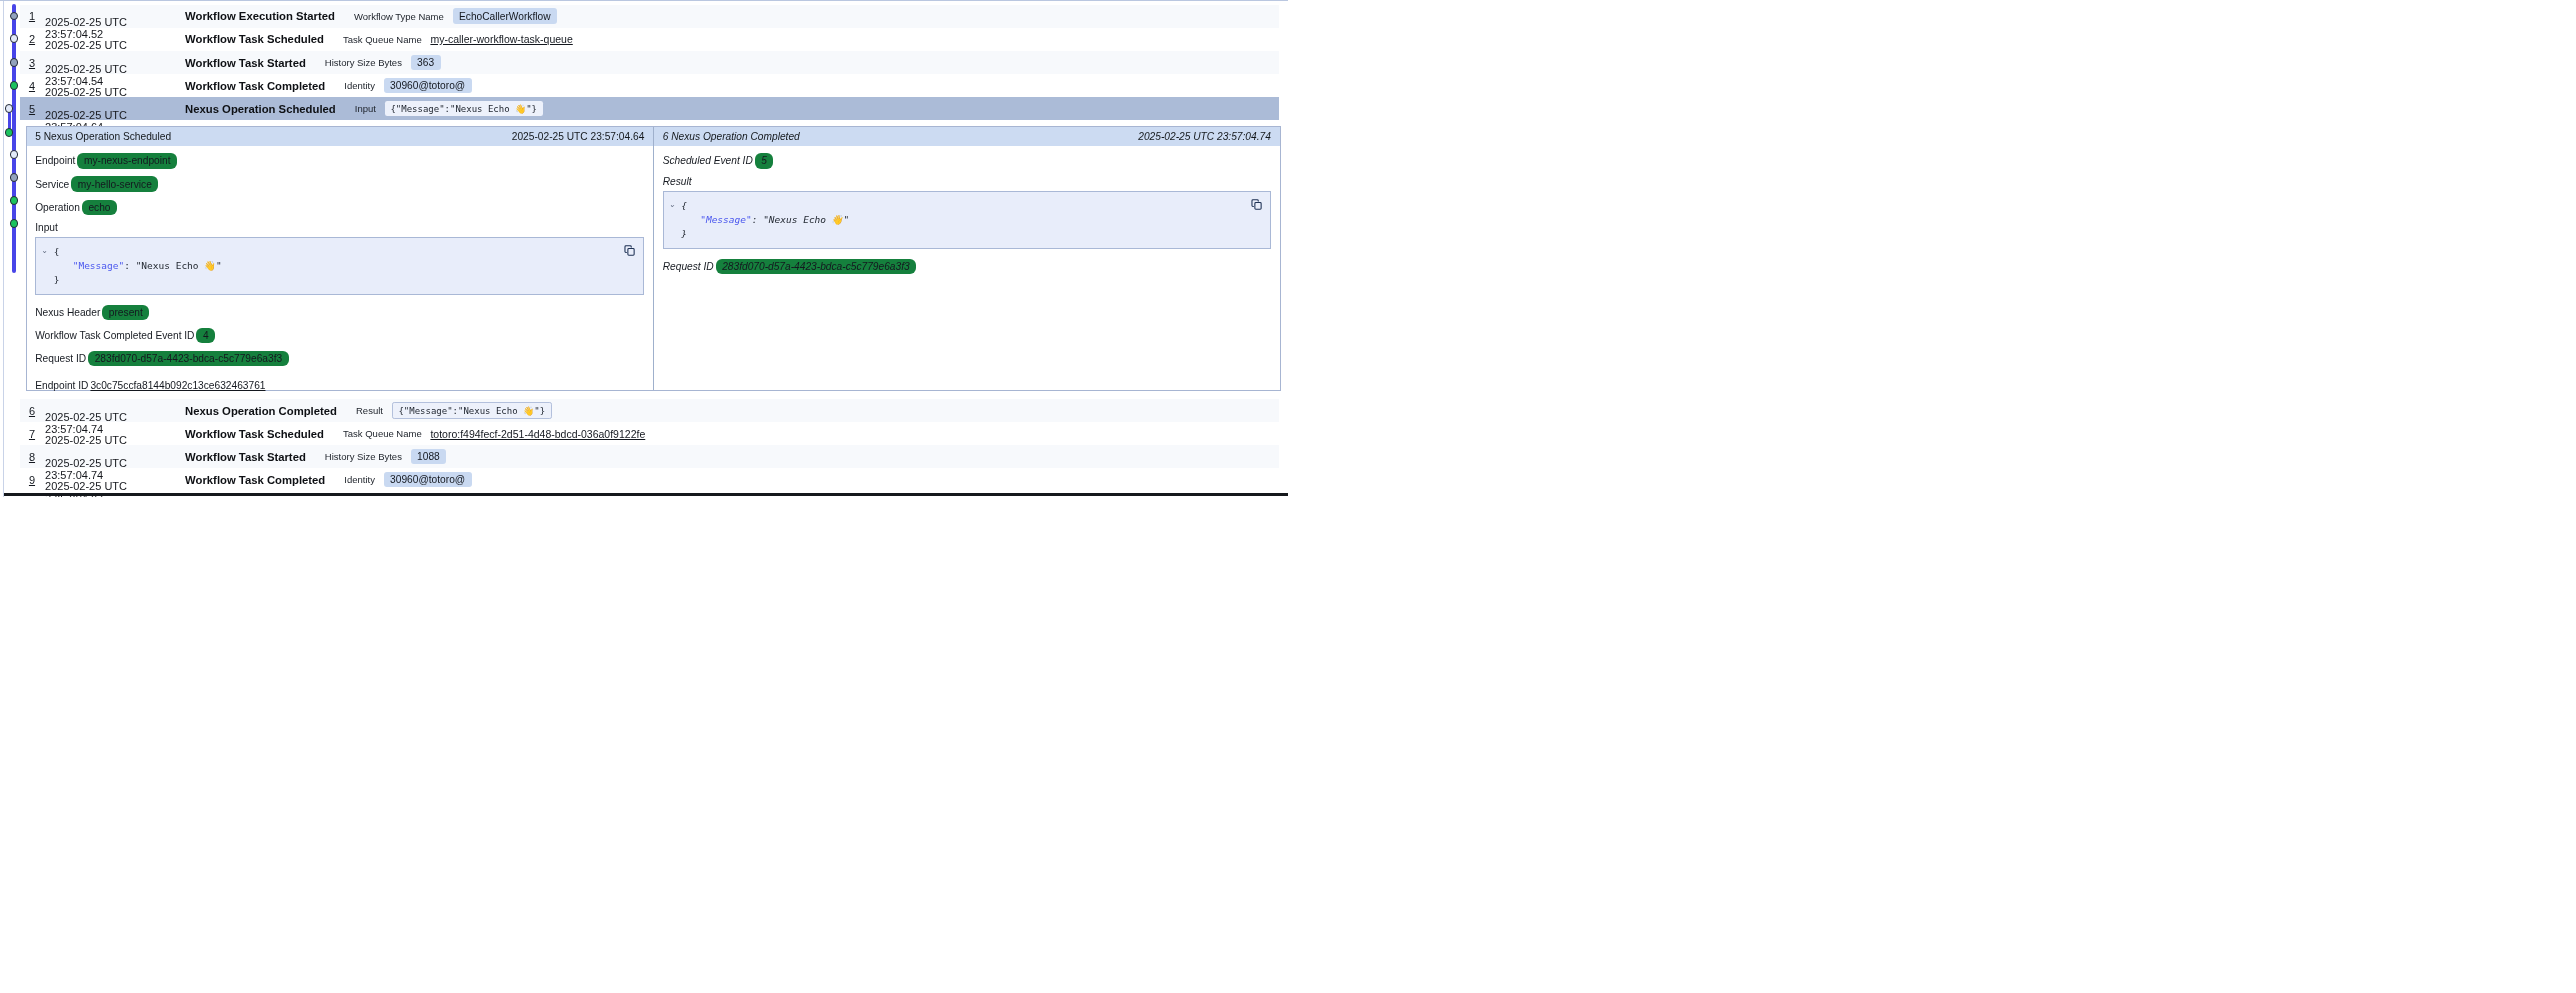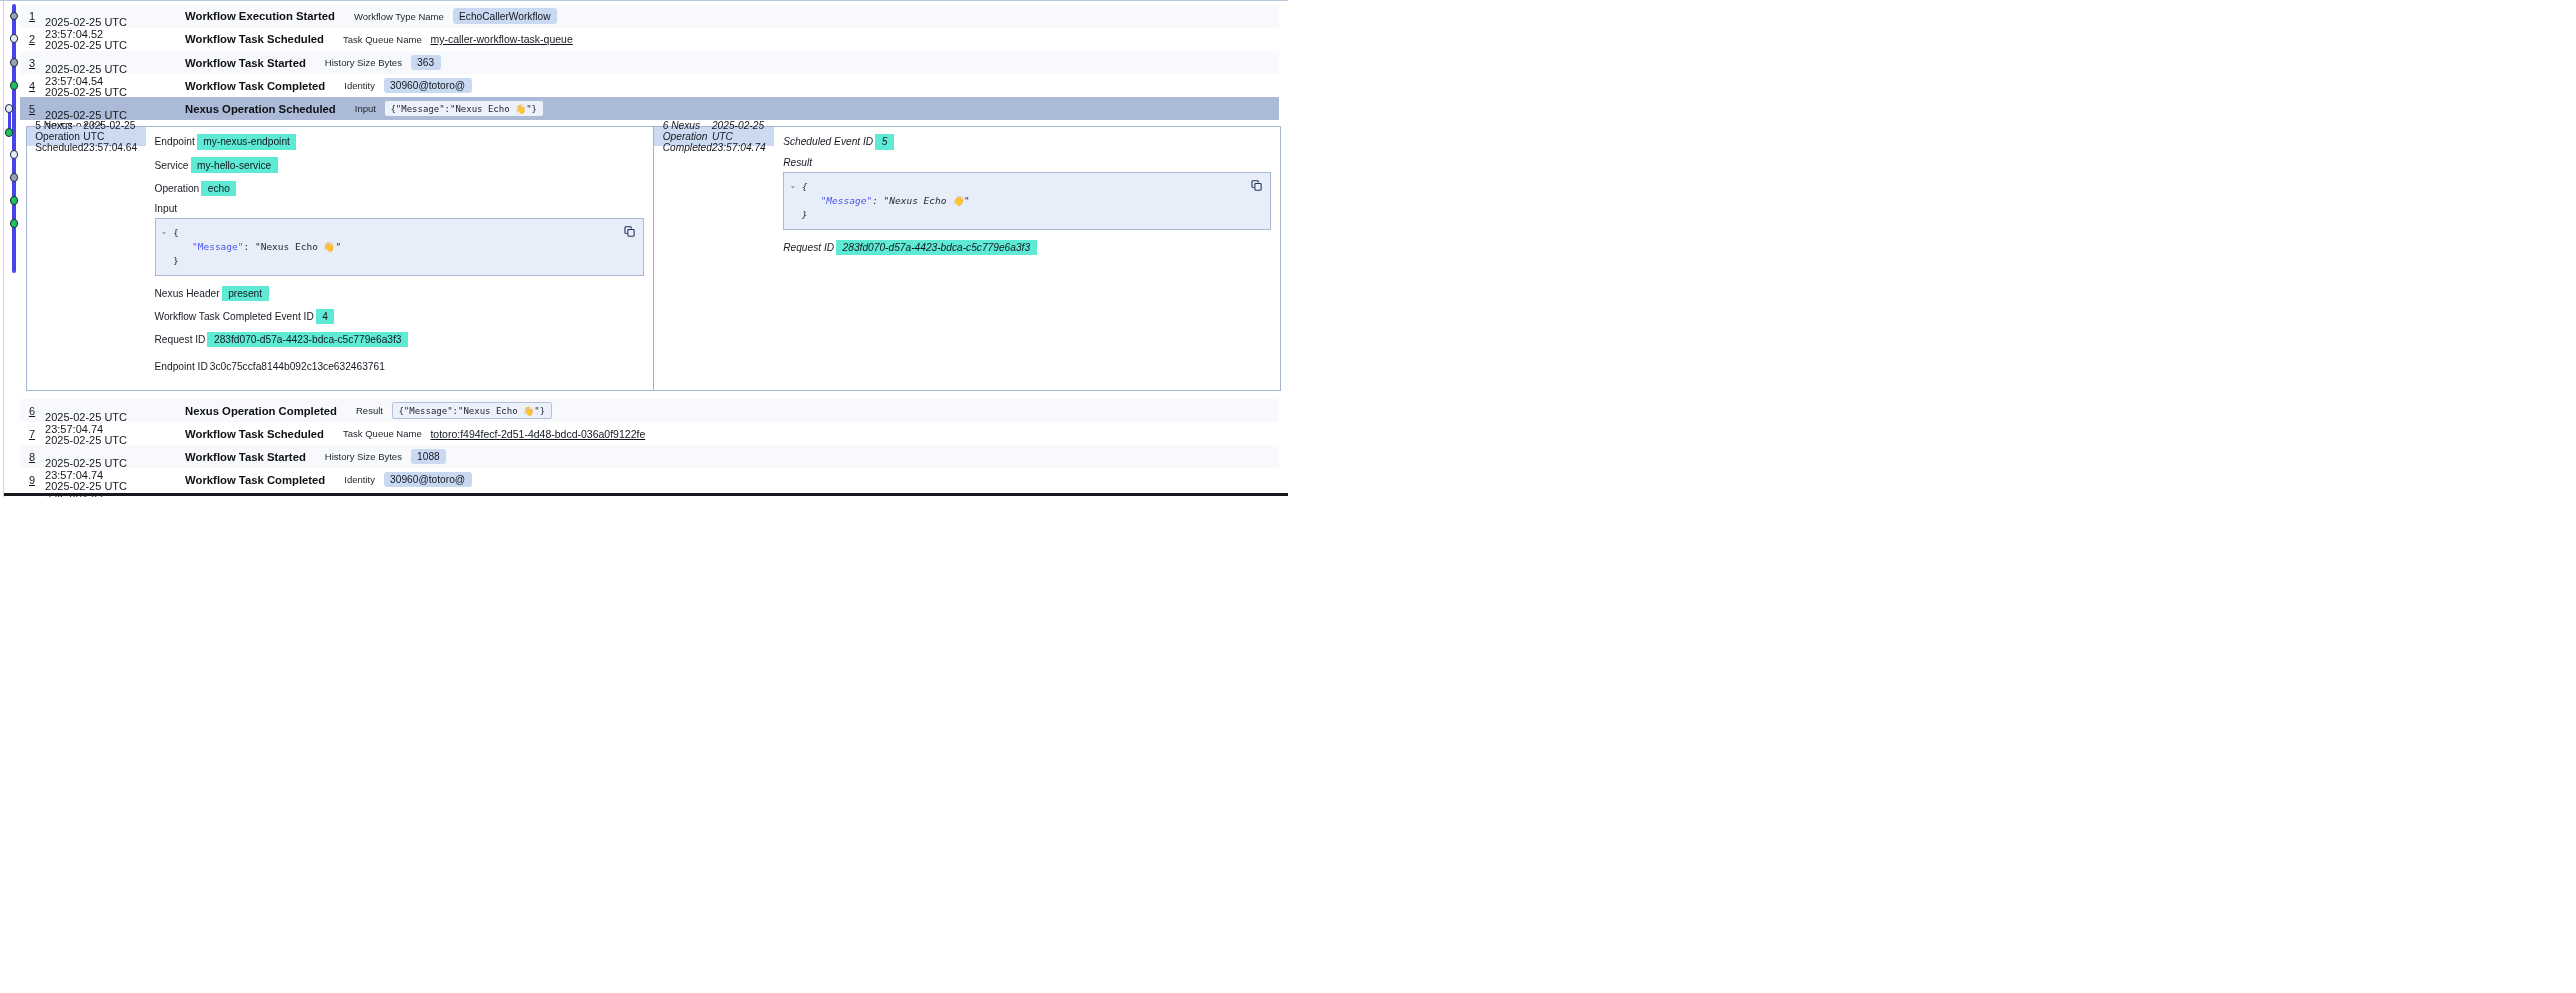--- a/index.html
+++ b/index.html
@@ -33,29 +33,29 @@
   .ev-label { font-size:9.5px; color:#1c2129; margin-right:8.7px; white-space:nowrap; }
   .badge { background:#c9d9f1; border-radius:2.9px; padding:2.2px 6.5px; font-size:10.2px; color:#14181f; white-space:nowrap; }
   .mono-badge { font-family:"DejaVu Sans Mono","Liberation Mono",monospace; font-size:9px;
                 background:#edf1fb; border-radius:2.2px; padding:2.2px 5.8px; color:#1c222c; white-space:nowrap; }
   .mono-badge.bordered { border:1.1px solid #b3c0dc; }
   .ev-link { font-size:10.5px; color:#14181f; text-decoration:underline; white-space:nowrap; }
 
   
   .panels { position:absolute; left:25.5px; top:125px; width:1255px; height:265px;
             border:1.1px solid #a7b5d2; display:flex; background:#fff; }
-  .pane { flex:1 1 50%; display:flex; min-width:0; }
+  .pane { flex:1 1 50%; display:flex; flex-direction:column; min-width:0; }
   .pane + .pane { border-left:1.1px solid #9fb0cc;font-style:italic; }
   .pane-header { height:19px; flex:0 0 19px; background:#ccdbf2; display:flex; align-items:center;
                  justify-content:space-between; padding:0 8.7px; font-size:10.2px; color:#14181c; }
   .pane-body { flex:1; padding:6.5px 8.7px; position:relative; }
   .field { display:flex; align-items:center; gap:2px; margin-bottom:6.5px; min-height:16.7px; }
   .field-label { font-size:10.2px; color:#171b22; white-space:nowrap; }
-  .field-badge { background:#5eead4; border-radius:0; padding:2.2px 6.5px; font-size:10.2px; color:#14181f; }
-  .field-link { font-size:10.2px; color:#14181f; }
+  .field-badge { background:#15803d; border-radius:6px; padding:2.2px 6.5px; font-size:10.2px; color:#14181f; }
+  .field-link { font-size:10.2px; color:#14181f; text-decoration:underline; }
   .section-label { font-size:10.2px; color:#171b22; margin:1.5px 0 4.4px 0; }
 
   .codeblock { position:relative; background:#e8edfa; border:0.7px solid #a9b8d6;
                font-family:"DejaVu Sans Mono","Liberation Mono",monospace; font-size:9.5px; line-height:1.5;
                color:#242a33; padding:6.5px 7.3px 6.5px 17.5px; margin-bottom:8.7px; }
   .codeblock .chev { position:absolute; left:5.1px; top:6.5px; font-size:8px; color:#667085; cursor:pointer;
                      font-family:"Liberation Sans",sans-serif; }
   .code-line2 { padding-left:19px; }
   .jkey { color:#4a57ee; }
   .copy-btn { position:absolute; top:4.4px; right:5.8px; background:transparent; border:none; cursor:pointer;

